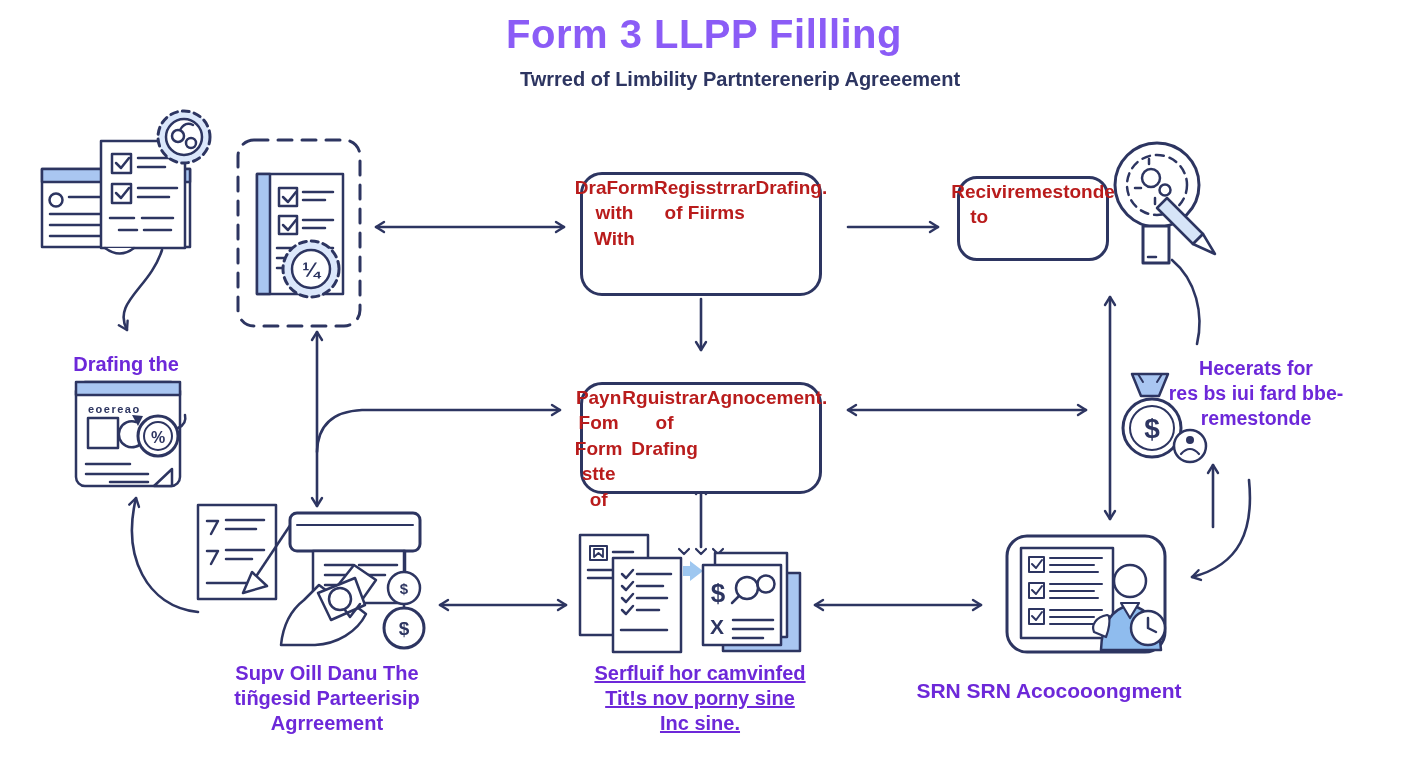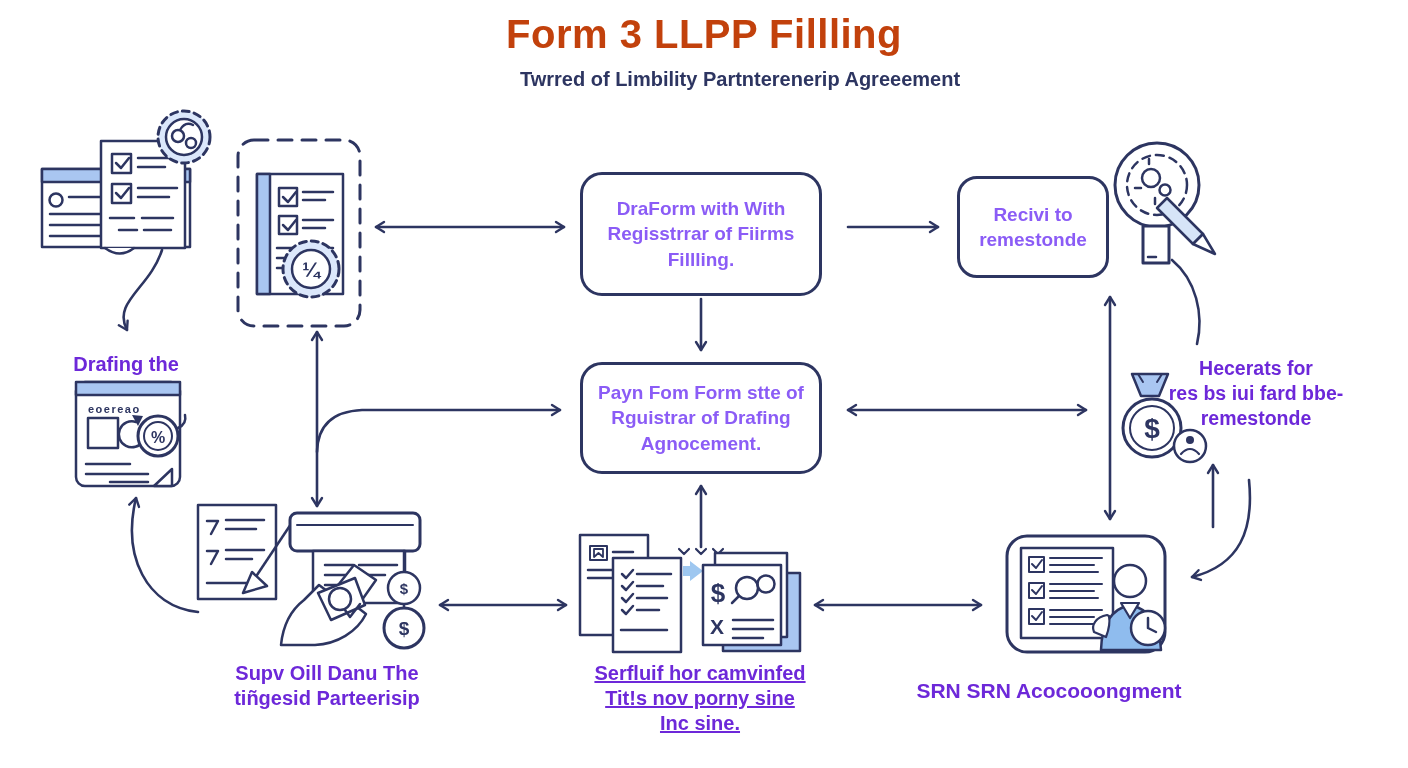--- a/index.html
+++ b/index.html
@@ -1,24 +1,24 @@
 <!DOCTYPE html>
 <html><head>
 <meta charset="utf-8">
 <style>
   html,body{margin:0;padding:0;background:#ffffff;}
   .canvas{position:relative;width:1408px;height:768px;background:#ffffff;overflow:hidden;
           font-family:"Liberation Sans",sans-serif;color:#2d3561;}
   .abs{position:absolute;}
   .hdr-title{left:0;top:12px;width:100%;text-align:center;font-size:40px;font-weight:700;
-             color:#c2410c;letter-spacing:.5px;}
+             color:#8b5cf6;letter-spacing:.5px;}
   .hdr-sub{left:0;top:68px;width:100%;text-align:center;font-size:20px;font-weight:700;color:#2d3561;margin-left:36px;}
   .node{box-sizing:border-box;border:3px solid #2d3561;border-radius:22px;background:#fff;
-        display:flex;flex-direction:column;justify-content:center;text-align:center;
-        color:#8b5cf6;font-weight:700;font-size:19px;line-height:1.34;}
+        display:flex;flex-direction:row;justify-content:center;text-align:center;
+        color:#b91c1c;font-weight:700;font-size:19px;line-height:1.34;}
   .cap{color:#6d28d9;font-weight:700;text-align:center;line-height:1.24;}
   svg{display:block;}
 </style>
 </head>
 <body>
 
 <div class="canvas">
 
   <svg class="abs" style="left:0;top:0;" width="1408" height="768" viewBox="0 0 1408 768">
     <defs>
@@ -104,29 +104,29 @@
       <text x="92" y="67" text-anchor="middle" font-size="16" font-weight="bold" fill="#2d3561" stroke="none">%</text>
       <path d="M112,52 q9,-4 7,-13"></path>
       <path d="M20,88 H64 M20,98 H82 M44,106 H82"></path>
       <path d="M88,110 H106 V93 Z" fill="#fff"></path>
     </g>
   </svg>
 
   <div class="abs node" style="left:580px;top:172px;width:242px;height:124px;">
     <div>DraForm with With</div>
     <div>Regisstrrar of Fiirms</div>
-    <div>Fillling.</div>
-  </div>
-
-  <div class="abs node" style="left:957px;top:176px;width:152px;height:102px;border-radius:20px;">
+    <div>Drafing.</div>
+  </div>
+
+  <div class="abs node" style="left:957px;top:176px;width:152px;height:85px;border-radius:20px;">
     <div>Recivi to</div>
     <div>remestonde</div>
   </div>
 
-  <div class="abs node" style="left:580px;top:362px;width:242px;height:112px;">
+  <div class="abs node" style="left:580px;top:382px;width:242px;height:112px;">
     <div>Payn Fom Form stte of</div>
     <div>Rguistrar of Drafing</div>
     <div>Agnocement.</div>
   </div>
 
   <svg class="abs" style="left:1093px;top:118px;" width="152" height="152" viewBox="0 0 152 152">
     <g stroke="#2d3561" fill="none" stroke-width="3" stroke-linecap="round" stroke-linejoin="round">
       <circle cx="64" cy="67" r="42" fill="#fff"></circle>
       <circle cx="64" cy="67" r="30" stroke-width="2.5" stroke-dasharray="8 6"></circle>
       <circle cx="58" cy="60" r="9" stroke-width="2.5"></circle>
@@ -179,20 +179,21 @@
       <path d="M96,152 C98,132 106,117 119,107 L134,92 L146,101 L169,72 L191,87 L172,114 L181,121
                C172,139 152,151 130,152 Z" fill="#fff"></path>
       <polygon points="133,100 170,85 180,112 146,127" fill="#fff"></polygon>
       <circle cx="155" cy="106" r="11"></circle>
       <path d="M160,117 l5,7 l10,-13"></path>
     </g>
   </svg>
   <div class="abs cap" style="left:182px;top:661px;width:290px;font-size:20px;">
     <div>Supv Oill Danu The</div>
     <div>tiñgesid Parteerisip</div>
+    <div>Agrreement</div>
   </div>
 
   <svg class="abs" style="left:575px;top:526px;" width="240" height="132" viewBox="0 0 240 132">
     <g stroke="#2d3561" fill="none" stroke-width="2.5" stroke-linecap="round" stroke-linejoin="round">
       <rect x="5" y="9" width="68" height="100" fill="#fff"></rect>
       <rect x="15" y="20" width="17" height="14" stroke-width="2"></rect>
       <path d="M19,23 h9 v8 l-4.5,-4 l-4.5,4 z" stroke-width="1.8"></path>
       <path d="M38,26 H58"></path>
       <path d="M13,44 H37 M13,52 H37"></path>
       <rect x="38" y="32" width="68" height="94" fill="#fff"></rect>

